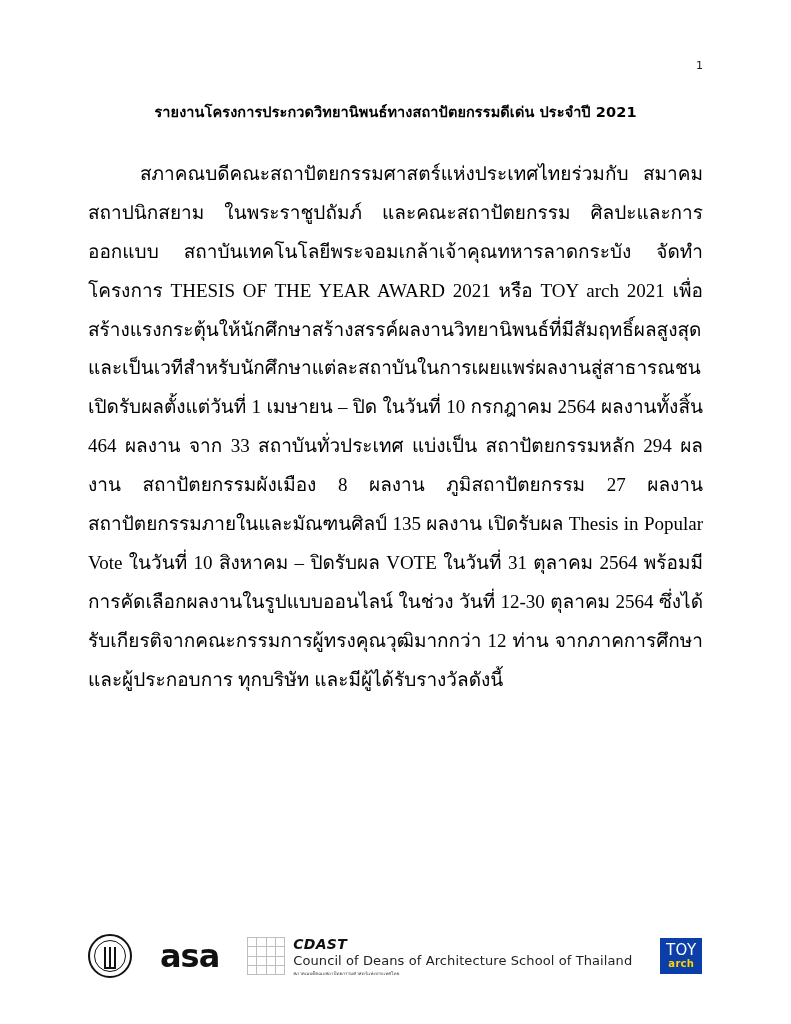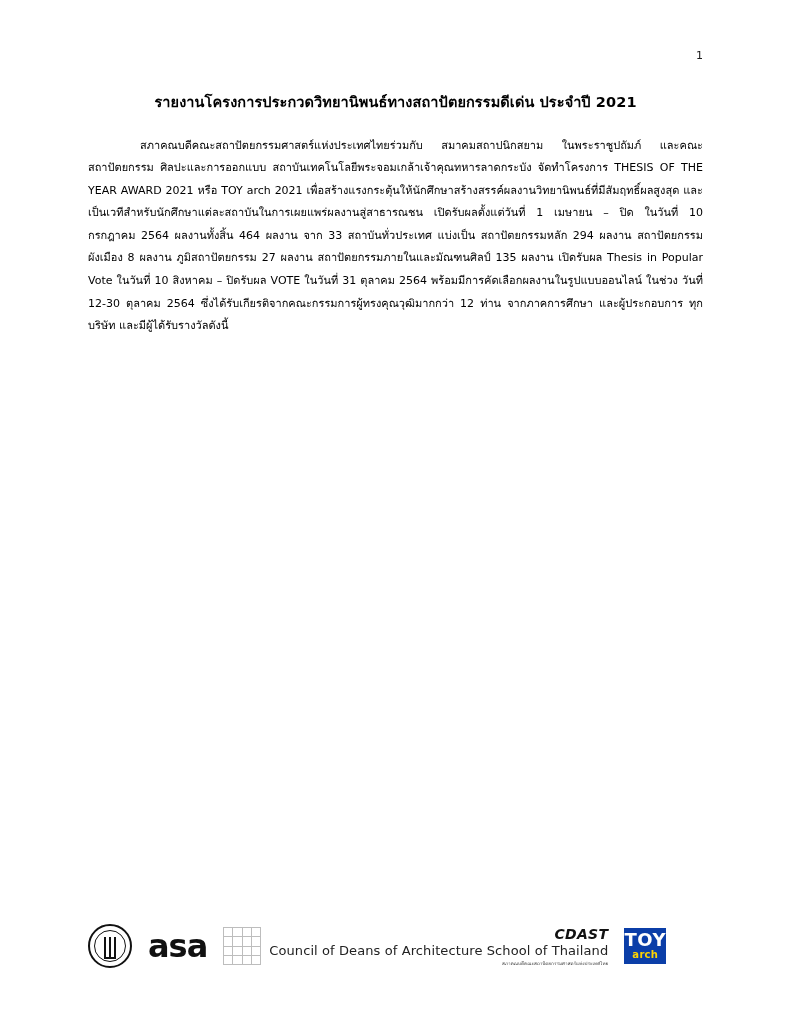--- a/index.html
+++ b/index.html
@@ -24,48 +24,48 @@
   }
   .page-number {
     position: absolute;
     top: 44px;
     right: 88px;
     font-size: 11px;
     color: #1a1a1a;
     line-height: 1;
   }
   .doc-title {
-    margin: 6px;
+    margin: 16px;
     padding-top: 86px;
     text-align: center;
     font-size: 14.5px;
     font-weight: bold;
     letter-spacing: 0.1px;
     line-height: 1.5;
   }
   .body-text {
     margin: 0;
     padding-top: 15px;
-    font-size: 11px;
+    font-size: 19px;
     line-height: 2.05;
     text-align: justify;
     text-justify: inter-word;
     text-indent: 52px;
     word-spacing: 0.2px;
+    font-family: Liberation Serif, serif;
   }
   .logos {
     position: absolute;
     left: 88px;
     bottom: 56px;
     width: 615px;
     height: 56px;
     display: flex;
     align-items: center;
-    gap: 16px;
-    text-align: right;
+    gap: 28px;
   }
   
   .seal {
     width: 44px;
     height: 44px;
     border: 2px solid #111;
     border-radius: 50%;
     position: relative;
     box-sizing: border-box;
     flex: 0 0 auto;
@@ -145,21 +145,21 @@
     height: 36px;
     background: #0b3ea8;
     color: #ffffff;
     display: flex;
     flex-direction: column;
     align-items: center;
     justify-content: center;
     line-height: 1.05;
     flex: 0 0 auto;
   }
-  .toy-top { font-size: 18px; font-weight: bold; letter-spacing: 0.5px; }
+  .toy-top { font-size: 15px; font-weight: normal; letter-spacing: 0.5px; }
   .toy-bottom { font-size: 10px; font-weight: bold; color: #ffd400; letter-spacing: 0.3px; }
 </style>
 </head>
 <body>
 
 <div class="page">
 
   <div class="page-number">1</div>
 
   <h1 class="doc-title">รายงานโครงการประกวดวิทยานิพนธ์ทางสถาปัตยกรรมดีเด่น ประจำปี 2021</h1>

